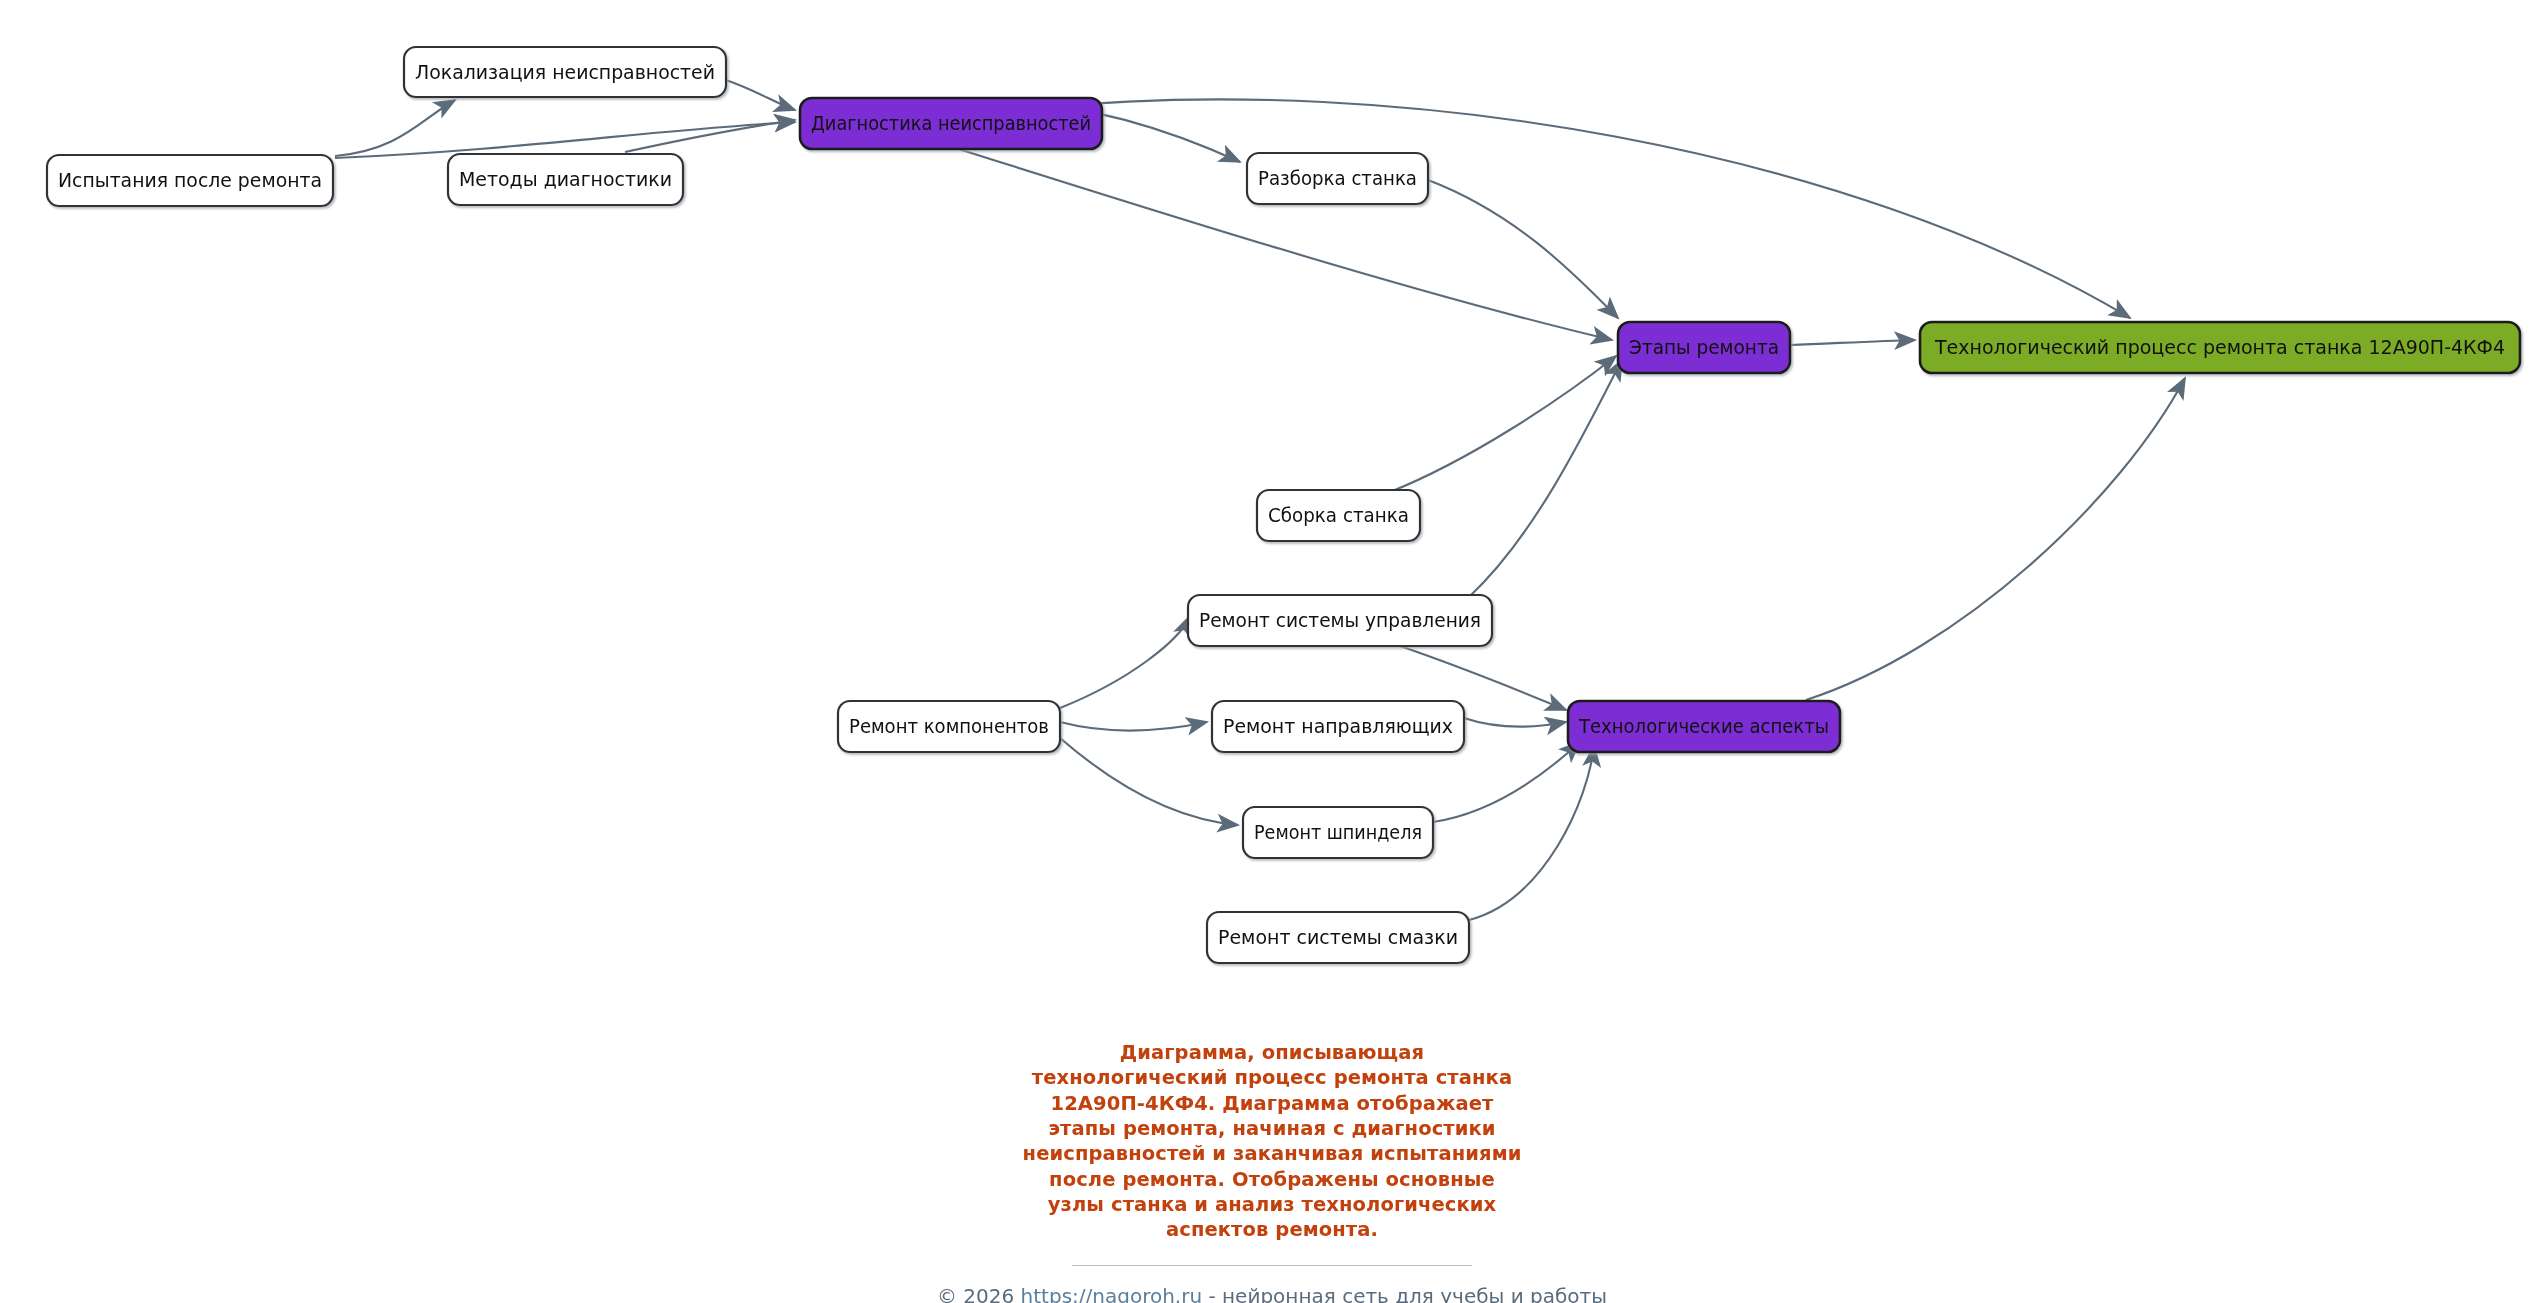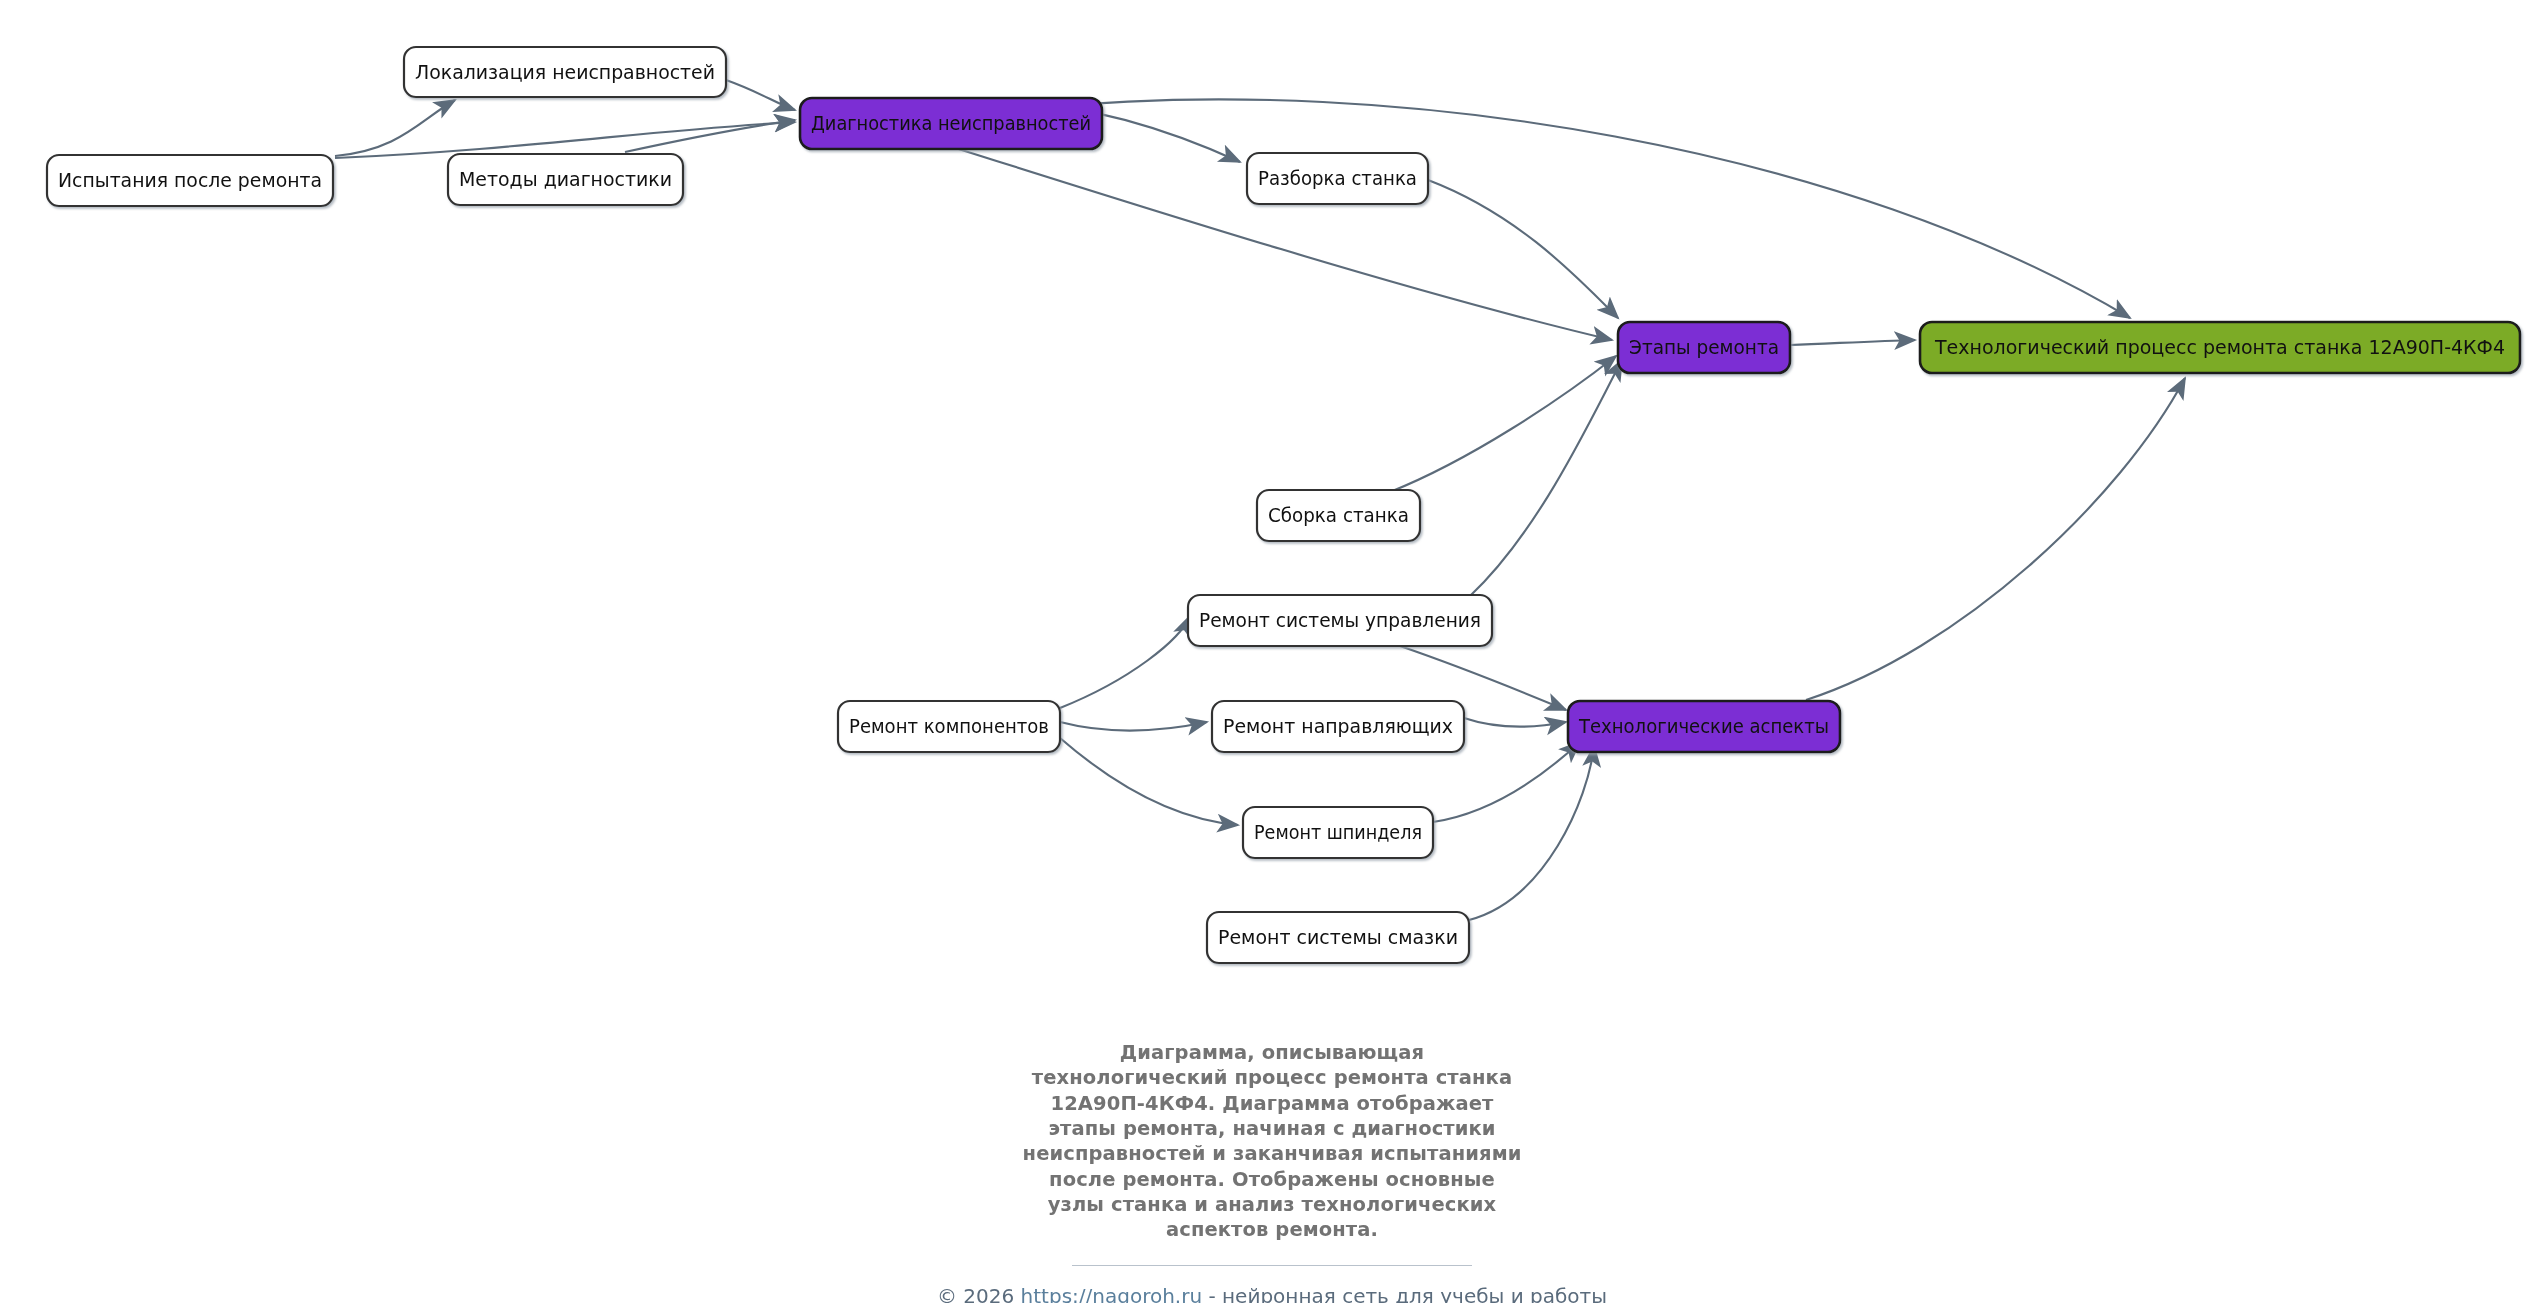--- a/index.html
+++ b/index.html
@@ -52,21 +52,21 @@
     left: 0;
     top: 1040px;
     width: 2544px;
     text-align: center;
   }
   .caption-text {
     font-family: "DejaVu Sans", sans-serif;
     font-size: 19.5px;
     font-weight: bold;
     line-height: 1.30;
-    color: #737373;
+    color: #c2410c;
     width: 500px;
     margin: 0 auto;
     letter-spacing: 0.1px;
   }
   .footer-rule {
     width: 400px;
     height: 0;
     border: 0;
     border-top: 1px solid #b9c2cc;
     margin: 22px auto 0 auto;

